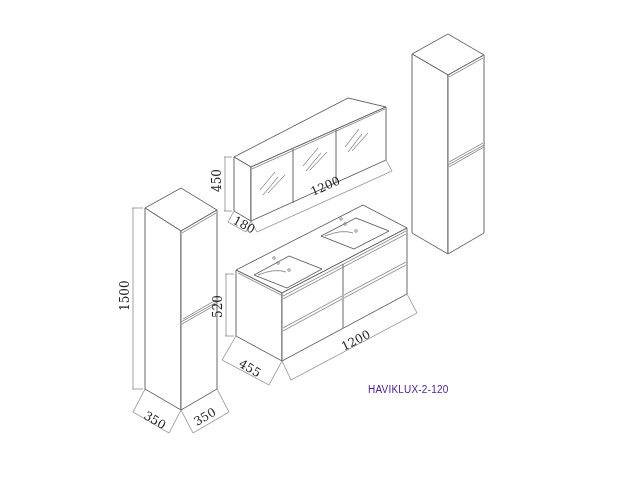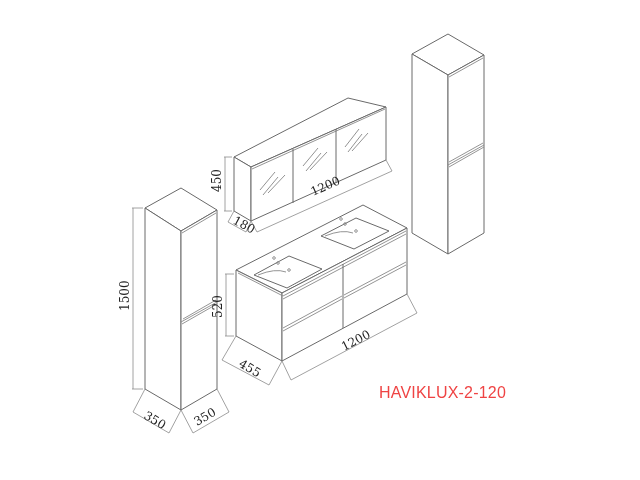--- a/index.html
+++ b/index.html
@@ -1,20 +1,20 @@
 <!DOCTYPE html>
 <html><head>
   <meta charset="utf-8">
   <style>
     html, body { margin: 0; padding: 0; background: #ffffff; }
     body { width: 640px; height: 480px; position: relative; overflow: hidden; }
     #canvas { position: absolute; left: 0; top: 0; width: 640px; height: 480px; }
     svg text { font-family: "DejaVu Serif", "Liberation Serif", serif; fill: #222; }
     .lbl { font-size: 12px; }
-    .model { position: absolute; left: 379px; top: 384px; font-family: "Liberation Sans", sans-serif; font-size: 16px; color: #ef4444; letter-spacing: 0.2px; }
+    .model { position: absolute; left: 368px; top: 384px; font-family: "Liberation Sans", sans-serif; font-size: 10px; color: #4c1d95; letter-spacing: 0.2px; }
     .ln { stroke: #6a6a6a; stroke-width: 1; fill: none; }
     .ln2 { stroke: #888; stroke-width: 0.9; fill: none; }
     .dim { stroke: #8a8a8a; stroke-width: 0.8; fill: none; }
     .face { fill: #ffffff; stroke: #6a6a6a; stroke-width: 1; }
     .glass { stroke: #777; stroke-width: 0.8; }
   </style>
 </head>
 <body>
 
 <svg id="canvas" width="640" height="480" viewBox="0 0 640 480" xmlns="http://www.w3.org/2000/svg">

